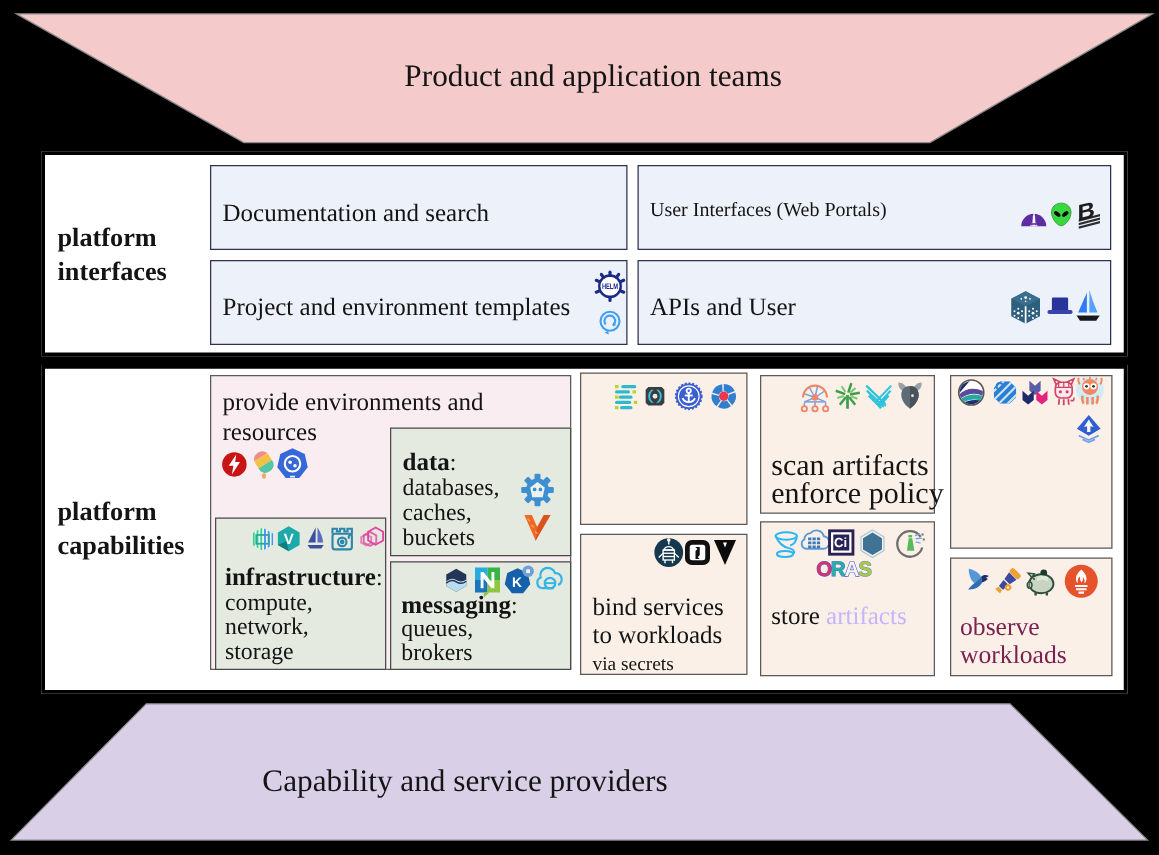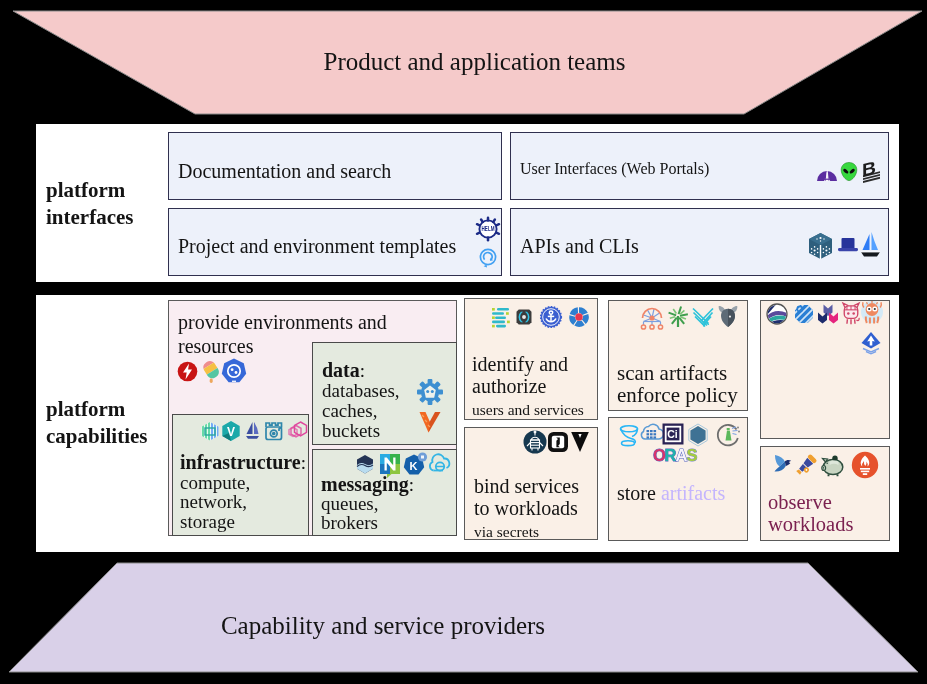--- a/index.html
+++ b/index.html
@@ -13,60 +13,59 @@
 </style>
 </head>
 <body>
 <div id="stage">
 
 <svg class="abs" style="left:0;top:0" width="927" height="684" viewBox="0 0 927 684">
   <polygon points="13,11 922,11 744,114 195,114" fill="#f5caca" stroke="#8a8a8a" stroke-width="1"></polygon>
   <polygon points="117,563 808,563 918,672 9,672" fill="#d9d0e8" stroke="#8a8a8a" stroke-width="1"></polygon>
 </svg>
 <div class="abs" style="left:11px;top:48px;width:927px;text-align:center;font-size:25px;">Product and application teams</div>
-<div class="abs" style="left:12px;top:612px;width:742px;text-align:center;font-size:25px;">Capability and service providers</div>
+<div class="abs" style="left:1px;top:612px;width:742px;text-align:center;font-size:25px;">Capability and service providers</div>
 
 <div class="abs" style="left:33px;top:121px;width:869px;height:164px;background:#fff;border:3px solid #000;"></div>
 <div class="abs" style="left:46px;top:177px;font-size:21px;font-weight:bold;line-height:27px;">platform<br>interfaces</div>
 
 <div class="abs bluebox" style="left:168px;top:132px;width:334px;height:68px;"></div>
 <div class="abs" style="left:178px;top:160px;font-size:20px;">Documentation and search</div>
 
 <div class="abs bluebox" style="left:510px;top:132px;width:379px;height:68px;"></div>
 <div class="abs" style="left:520px;top:160px;font-size:16px;">User Interfaces (Web Portals)</div>
 
 <div class="abs bluebox" style="left:168px;top:208px;width:334px;height:68px;"></div>
 <div class="abs" style="left:178px;top:235px;font-size:20px;">Project and environment templates</div>
 
 <div class="abs bluebox" style="left:510px;top:208px;width:379px;height:68px;"></div>
-<div class="abs" style="left:520px;top:235px;font-size:20px;">APIs and CLIs</div>
+<div class="abs" style="left:520px;top:235px;font-size:20px;">APIs and User</div>
 
 <div class="abs" style="left:33px;top:292px;width:869px;height:263px;background:#fff;border:3px solid #000;"></div>
 <div class="abs" style="left:46px;top:396px;font-size:21px;font-weight:bold;line-height:27px;">platform<br>capabilities</div>
 
 <div class="abs" style="left:168px;top:300px;width:289px;height:236px;background:#f9edf2;border:1px solid #5a5a5a;"></div>
 <div class="abs" style="left:178px;top:310px;font-size:20px;line-height:24px;">provide environments and<br>resources</div>
 
 <div class="abs sage" style="left:172px;top:414px;width:137px;height:122px;"></div>
 <div class="abs" style="left:180px;top:453px;font-size:19px;line-height:19.5px;"><span style="font-weight:bold;font-size:20px;">infrastructure</span>:<br>compute,<br>network,<br>storage</div>
 
 <div class="abs sage" style="left:312px;top:342px;width:145px;height:103px;"></div>
 <div class="abs" style="left:322px;top:360px;font-size:19px;line-height:20px;"><span style="font-weight:bold;font-size:20px;">data</span>:<br>databases,<br>caches,<br>buckets</div>
 
 <div class="abs sage" style="left:312px;top:449px;width:145px;height:87px;"></div>
 <div class="abs" style="left:321px;top:475px;font-size:19px;line-height:19px;"><span style="font-weight:bold;font-size:20px;font-family:Liberation Serif, serif;">messaging</span>:<br>queues,<br>brokers</div>
 
 <div class="abs cream" style="left:464px;top:298px;width:134px;height:122px;"></div>
-<div class="abs" style="left:472px;top:353px;font-size:20px;line-height:22px;">identify and<br>authorize<br><span style="font-size:15.5px;">users and services</span></div>
 
 <div class="abs cream" style="left:464px;top:427px;width:134px;height:113px;"></div>
 <div class="abs" style="left:474px;top:475px;font-size:20px;line-height:22px;">bind services<br>to workloads<br><span style="font-size:15.5px;">via secrets</span></div>
 
 <div class="abs cream" style="left:608px;top:300px;width:140px;height:111px;"></div>
-<div class="abs" style="left:617px;top:362px;font-size:21px;line-height:22px;">scan artifacts<br>enforce policy</div>
+<div class="abs" style="left:617px;top:362px;font-size:24px;line-height:22px;">scan artifacts<br>enforce policy</div>
 
 <div class="abs cream" style="left:608px;top:417px;width:140px;height:124px;"></div>
 <div class="abs" style="left:617px;top:482px;font-size:20px;line-height:22px;">store <span style="color:#c4b5fd;">artifacts</span></div>
 
 <div class="abs cream" style="left:760px;top:300px;width:130px;height:139px;"></div>
 
 <div class="abs cream" style="left:760px;top:446px;width:130px;height:95px;"></div>
 <div class="abs" style="left:768px;top:491px;font-size:20.5px;line-height:22px;color:#7b2150;">observe<br>workloads</div>
 
 <svg class="abs" id="ic1" style="left:0;top:0" width="927" height="684" viewBox="0 0 927 684">

